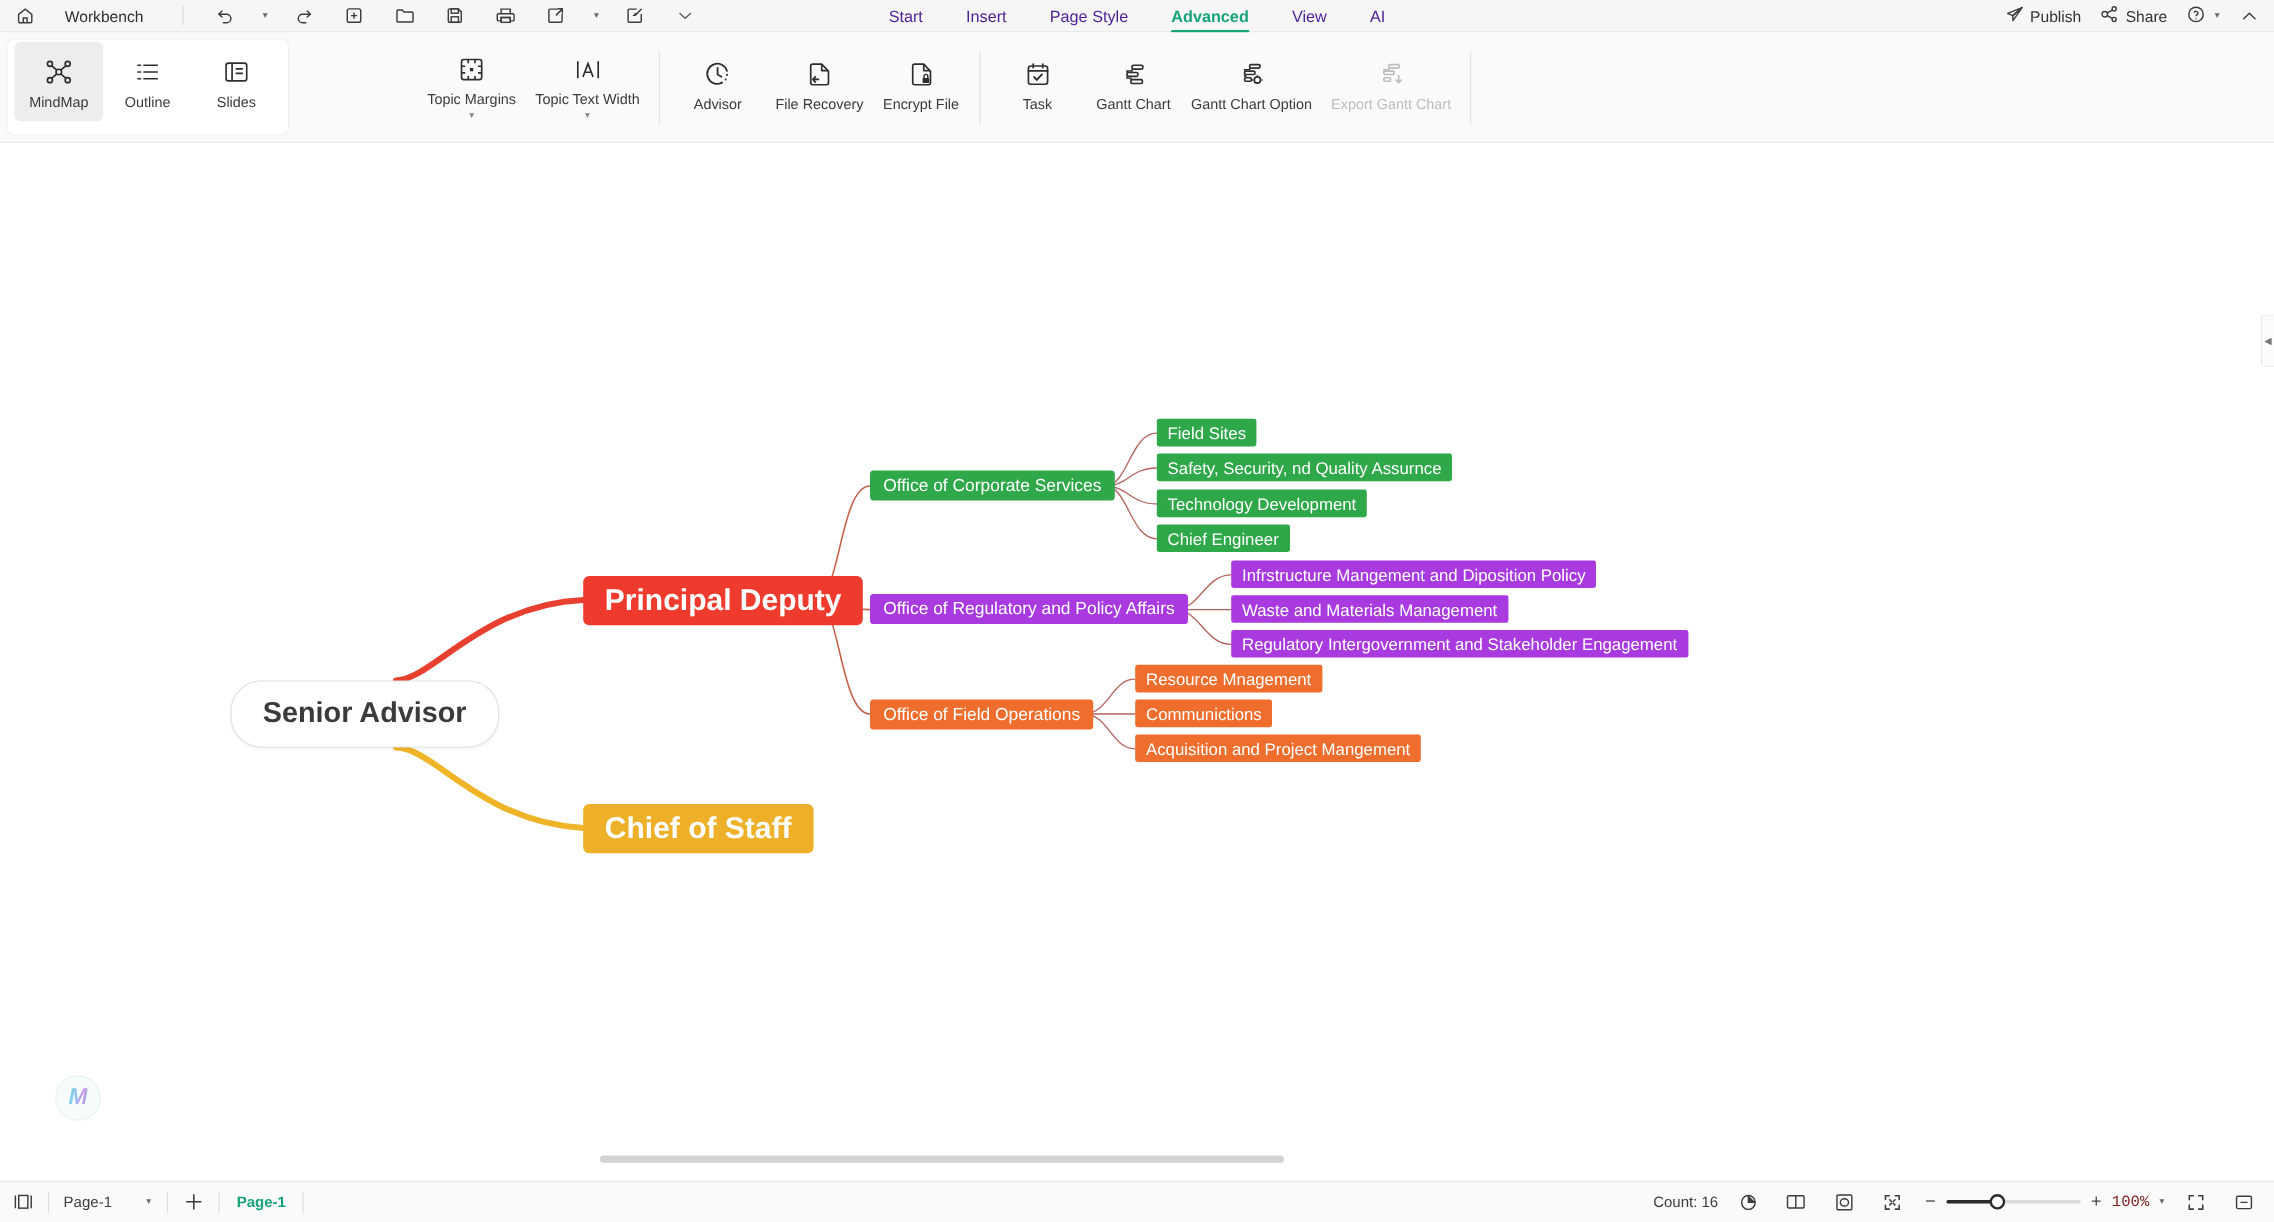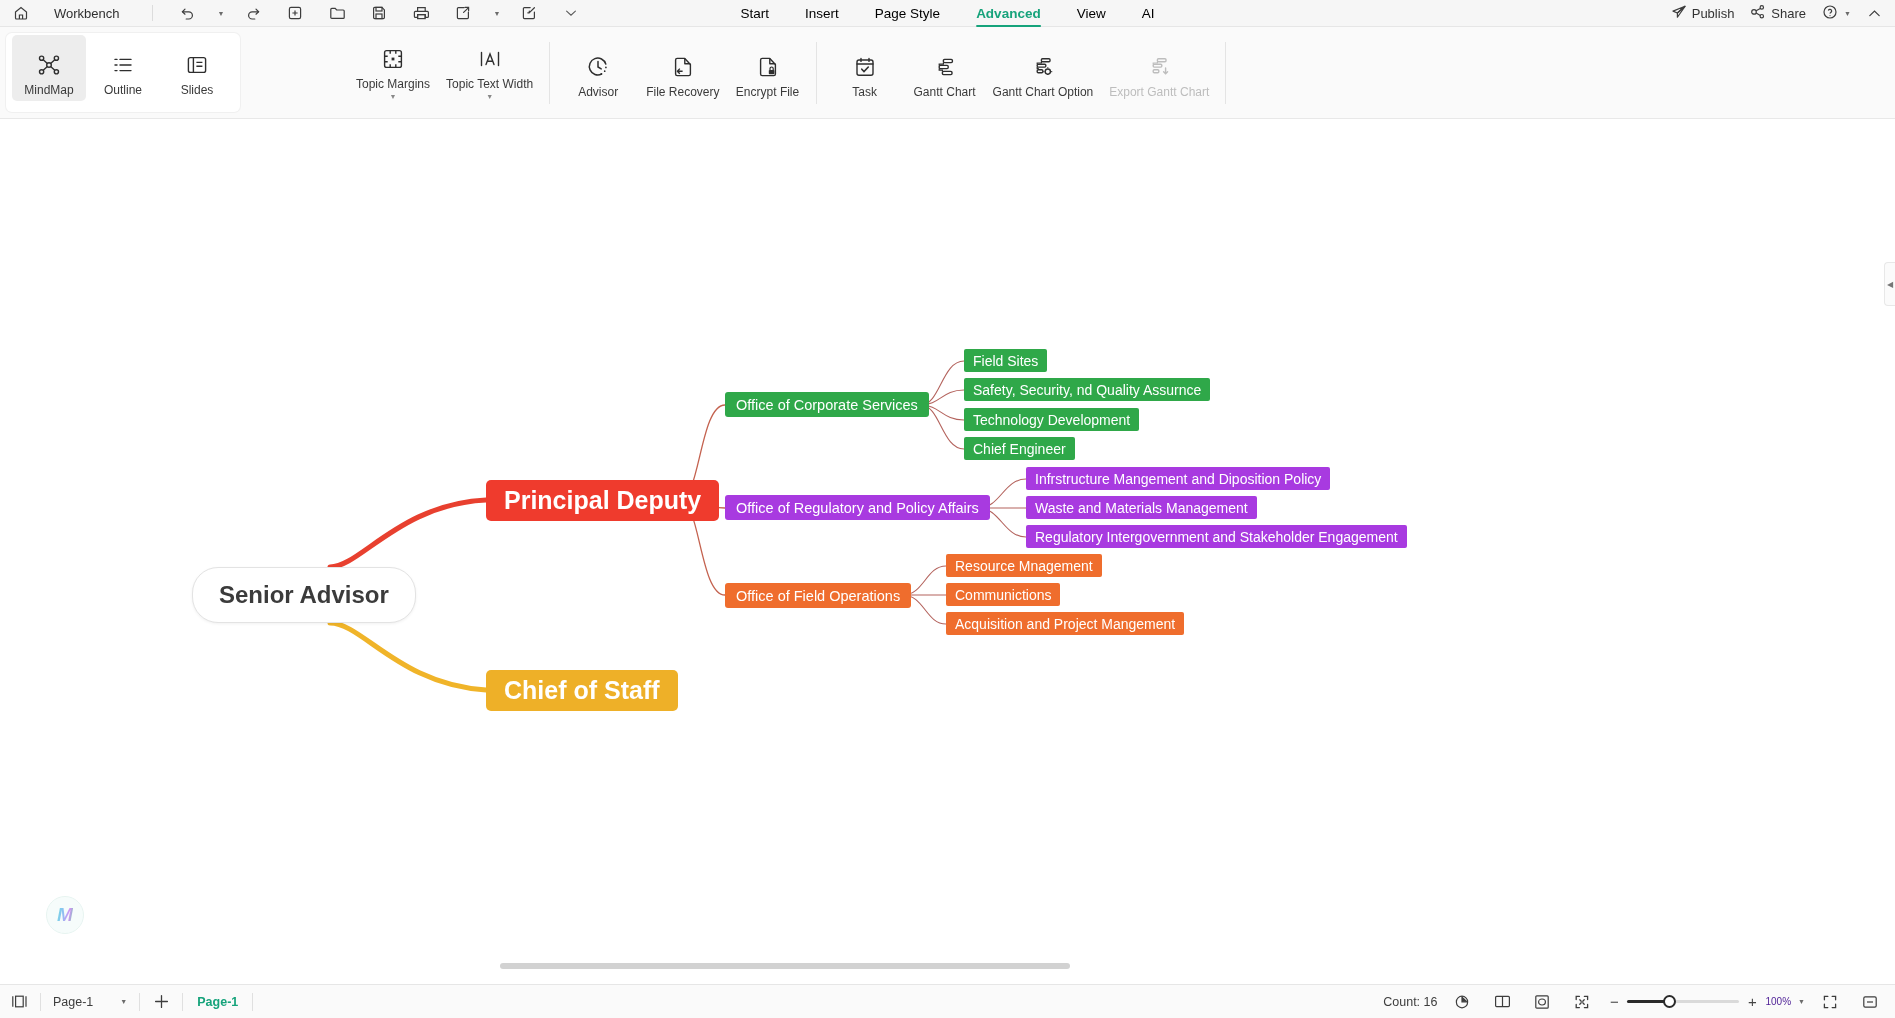--- a/index.html
+++ b/index.html
@@ -23,21 +23,21 @@
   }
   .workbench-label{ font-size:13px; color:#2f2f2f; margin:0 10px 0 4px; }
   .tb-sep{ width:1px; height:16px; background:#dcdcdc; margin:0 6px; }
   .caret{ font-size:7px; color:#6b6b6b; margin-left:1px; }
 
   .tb-tabs{
     position:absolute; left:50%; transform:translateX(-50%);
     display:flex; align-items:center; gap:36px; height:27px;
   }
   .tb-tab{
-    font-size:13.5px; color:#000000; cursor:pointer; position:relative;
+    font-size:13.5px; color:#4c1d95; cursor:pointer; position:relative;
     height:27px; display:flex; align-items:center;
   }
   .tb-tab.active{ color:#16a37b; font-weight:600; }
   .tb-tab.active::after{
     content:""; position:absolute; bottom:0; left:0; right:0;
     height:2px; background:#16a37b; border-radius:1px;
   }
 
   .tb-right{ position:absolute; right:8px; display:flex; align-items:center; gap:4px; }
   .tb-rbtn{ display:flex; align-items:center; gap:5px; padding:2px 6px; cursor:pointer; border-radius:3px; font-size:13px; color:#333; }
@@ -45,21 +45,21 @@
   
   .ribbon{
     height:92px; background:#fafafa; border-bottom:1px solid #e8e8e8;
     display:flex; align-items:stretch; position:relative;
   }
   .rib-group{ display:flex; align-items:flex-start; padding-top:10px; }
   .rib-divider{ width:1px; background:#e4e4e4; margin:12px 8px; height:62px; align-self:center; }
 
   .rib-btn{
     width:74px; min-height:66px; display:flex; flex-direction:column;
-    align-items:center; justify-content:flex-end; gap:6px;
+    align-items:center; justify-content:center; gap:6px;
     padding:8px 2px 4px; border-radius:5px; cursor:pointer; color:#3a3a3a;
   }
   .rib-btn.wide{ width:auto; min-width:80px; padding-left:8px; padding-right:8px; }
   .rib-btn.sel{ background:#ededed; }
   .rib-btn.disabled{ color:#bdbdbd; cursor:default; }
   .rib-label{ font-size:12px; line-height:1.1; text-align:center; white-space:nowrap; }
   .rib-ico{ height:26px; display:flex; align-items:center; justify-content:center; }
   .rib-caret{ font-size:7px; color:#888; line-height:4px; margin-top:-2px; }
 
   .view-box{
@@ -138,21 +138,21 @@
   .sb-sep{ width:1px; height:18px; background:#e0e0e0; margin:0 6px; }
   .pagesel{ display:flex; align-items:center; gap:26px; padding:0 6px; cursor:pointer; font-size:12.5px; }
   .pagetab{ color:#16a37b; font-weight:bold; font-size:12.5px; cursor:pointer; padding:0 8px; }
   .sb-right{ position:absolute; right:10px; display:flex; align-items:center; gap:10px; }
   .count-text{ font-size:12.5px; color:#3d3d3d; }
   .zoom-wrap{ display:flex; align-items:center; gap:6px; }
   .zoom-track{ position:relative; width:112px; height:3px; background:#dadada; border-radius:2px; }
   .zoom-fill{ position:absolute; left:0; top:0; height:3px; width:42px; background:#2a2a2a; border-radius:2px; }
   .zoom-knob{ position:absolute; left:36px; top:-5px; width:13px; height:13px; border-radius:50%; background:#fff; border:2.5px solid #2a2a2a; cursor:pointer; }
   .zoom-pm{ font-size:15px; color:#444; cursor:pointer; width:14px; text-align:center; }
-  .zoom-val{ font-size:10px; color:#4c1d95; cursor:pointer; }
+  .zoom-val{ font-size:13px; color:#7f1d1d; cursor:pointer;font-family:Liberation Mono, monospace; }
 </style>
 </head>
 <body>
 
 <div class="topbar">
   <div class="tb-left">
 
     <div class="tb-icon">
       <svg width="16" height="16" viewBox="0 0 16 16" fill="none" stroke="#3d3d3d" stroke-width="1.2">
         <path d="M2.5 7L8 2.6 13.5 7v6a1 1 0 0 1-1 1h-9a1 1 0 0 1-1-1V7z"></path>

